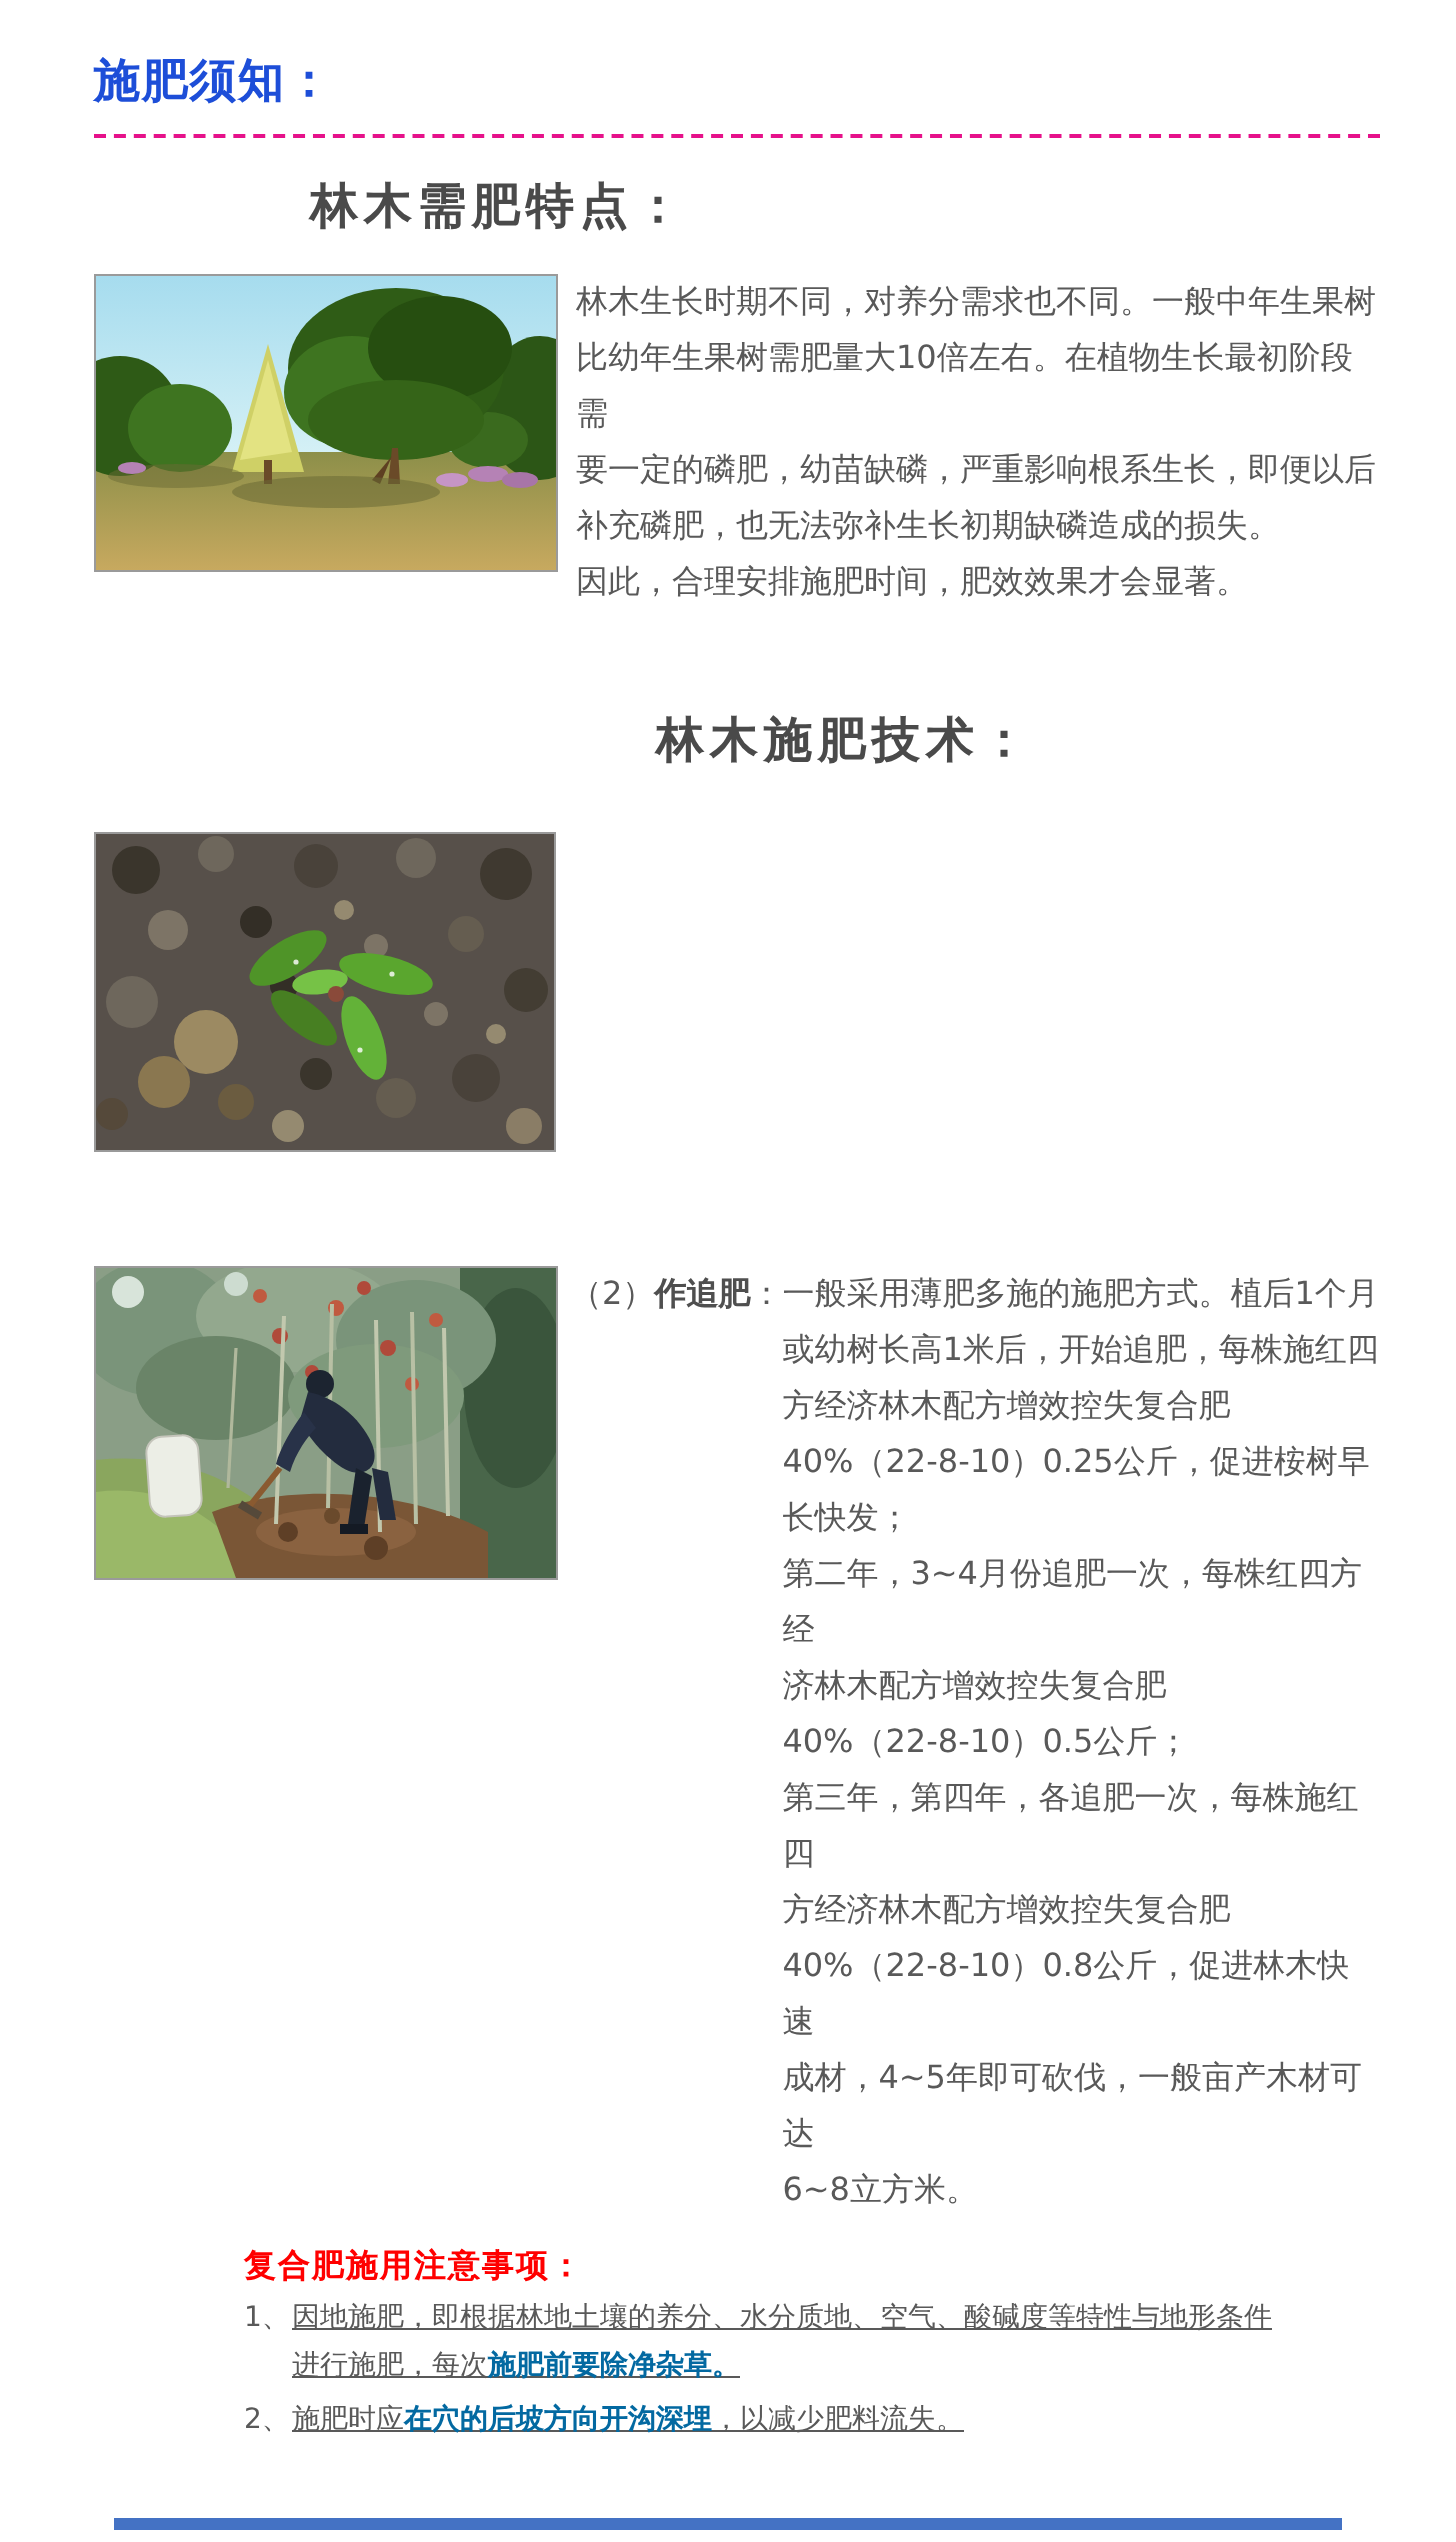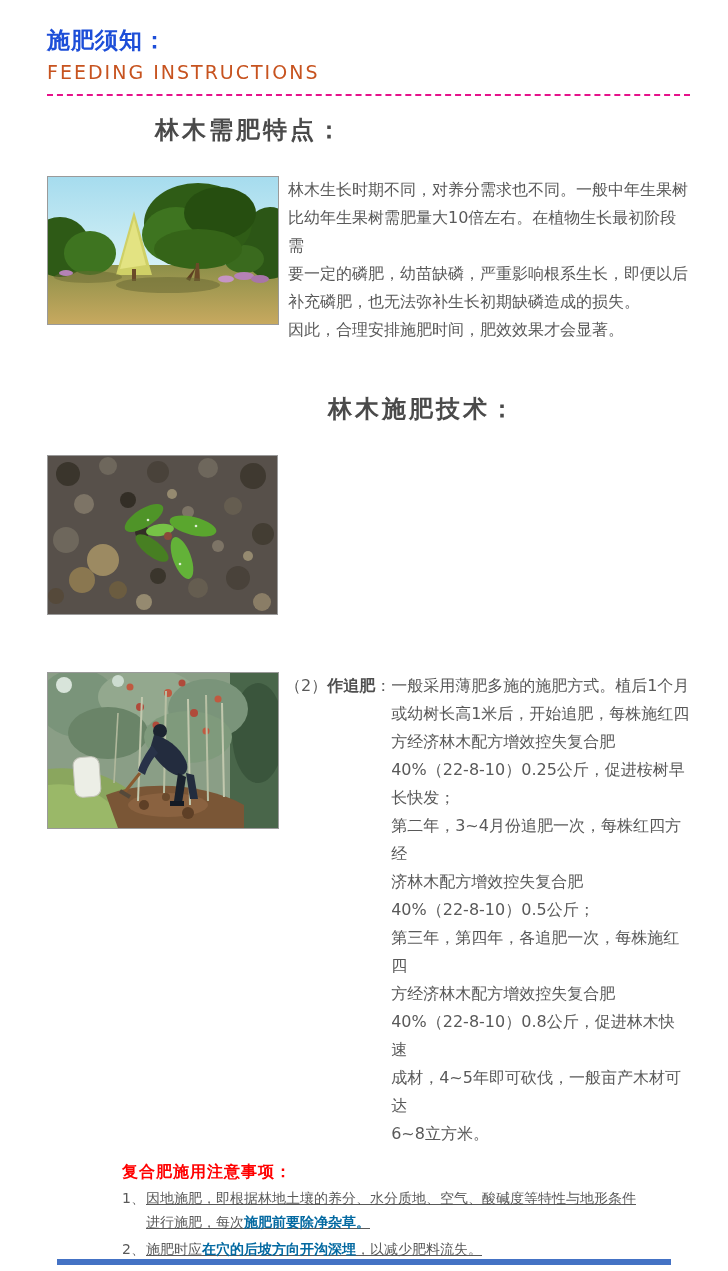--- a/index.html
+++ b/index.html
@@ -12,21 +12,21 @@
   }
   .content { padding:25px 38px 0 47px; }
 
   .hdr-title { font-size:23px; font-weight:bold; color:#1d4ed8; margin:0; letter-spacing:1px; }
   .hdr-sub   { font-size:19px; color:#c7531f; margin:5px 0 0 0; letter-spacing:2px; }
   .divider   { border:none; border-top:2px dashed #e6118a; margin:11px 0 0 0; }
 
   .sec-title { font-size:24px; font-weight:bold; color:#4a4a4a; margin:18px 0 0 108px; letter-spacing:3px; }
   .sec-title.second { margin-top:49px;text-align:center; }
 
-  .row { display:flex; align-items:flex-start; margin-top:30px; }
+  .row { display:flex; align-items:flex-start; margin-top:18px; }
   .photo { flex:none; border:1px solid #9a9a9a; background:#fff; overflow:hidden; }
   .photo svg { display:block; }
   .p1 { width:232px; height:149px; }
   .p2 { width:231px; height:160px; }
   .p3 { width:232px; height:157px; }
 
   .para {
     margin-left:9px; font-size:16px; line-height:28px;
     white-space:pre-line; color:#595959;
   }
@@ -48,21 +48,20 @@
   .seg-orange { color:#0369a1; font-weight:bold; }
 
   .footer-bar { position:absolute; left:57px; bottom:6px; width:614px; height:6px; background:#4472c4; }
 </style>
 </head>
 <body>
 
 <div class="content">
 
   <h1 class="hdr-title">施肥须知：</h1>
-  <div class="hdr-sub">FEEDING  INSTRUCTIONS</div>
   <hr class="divider">
 
   <h2 class="sec-title">林木需肥特点：</h2>
 
   <div class="row">
     <div class="photo p1">
       <svg width="230" height="147" viewBox="0 0 230 147">
         <defs>
           <linearGradient id="sky" x1="0" y1="0" x2="0" y2="1">
             <stop offset="0" stop-color="#a6dcee"></stop>

